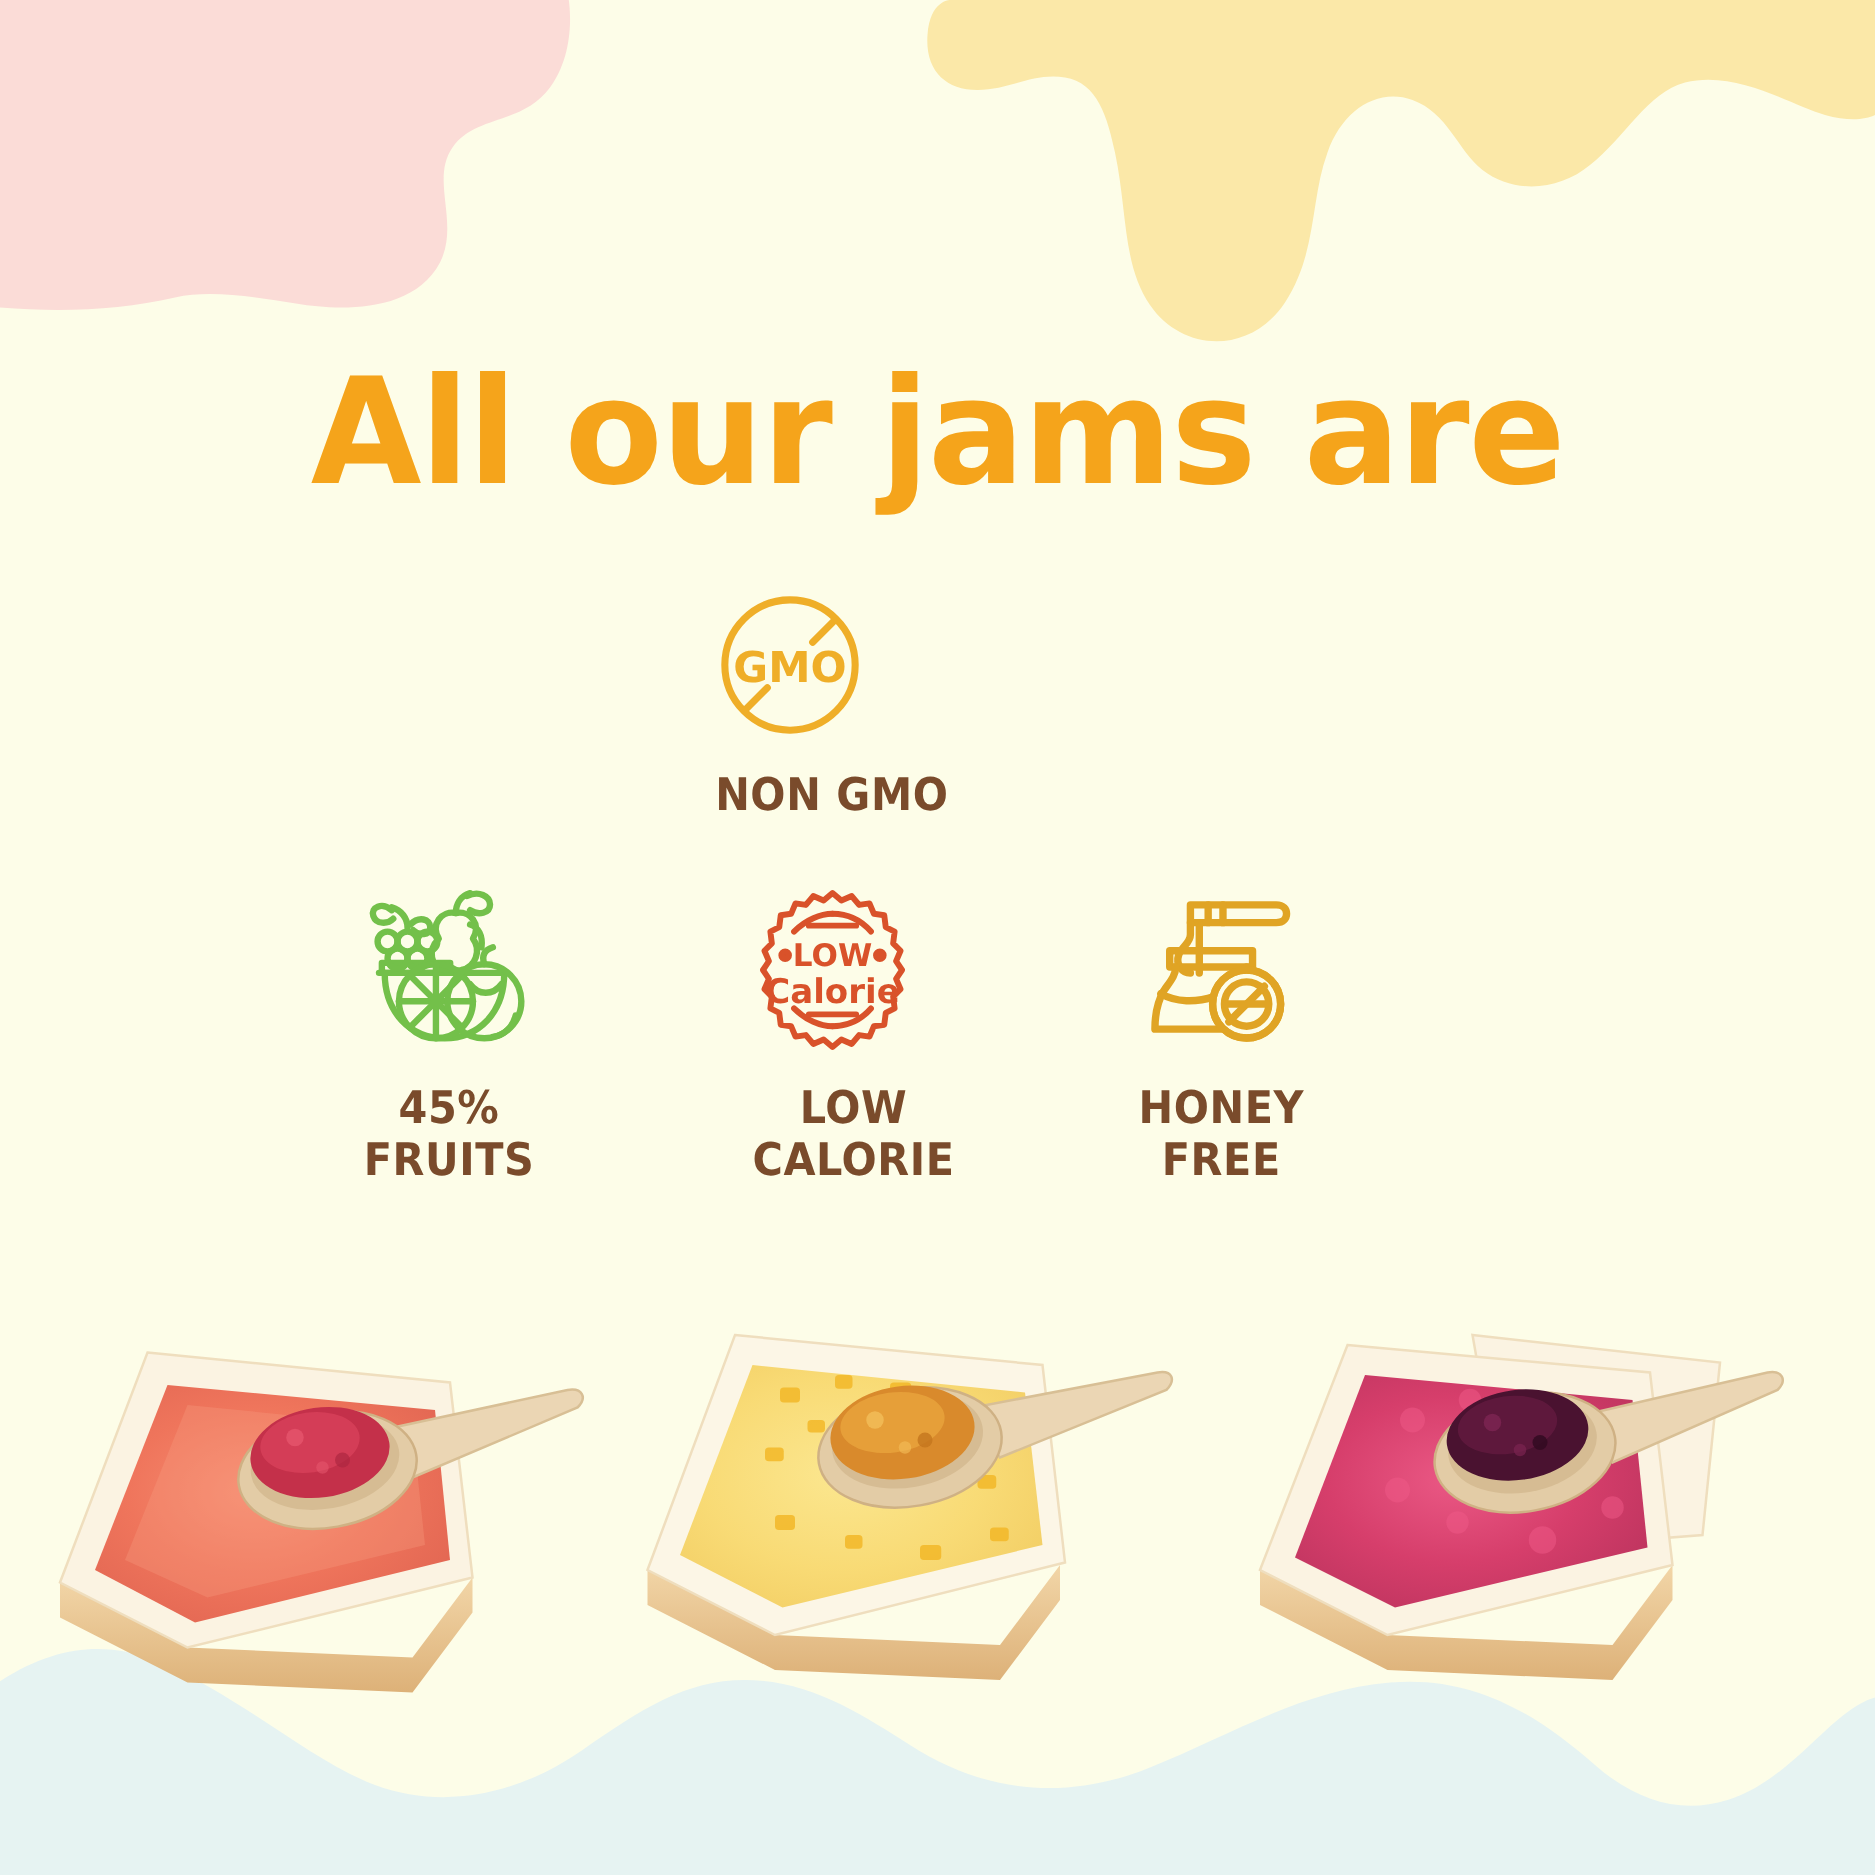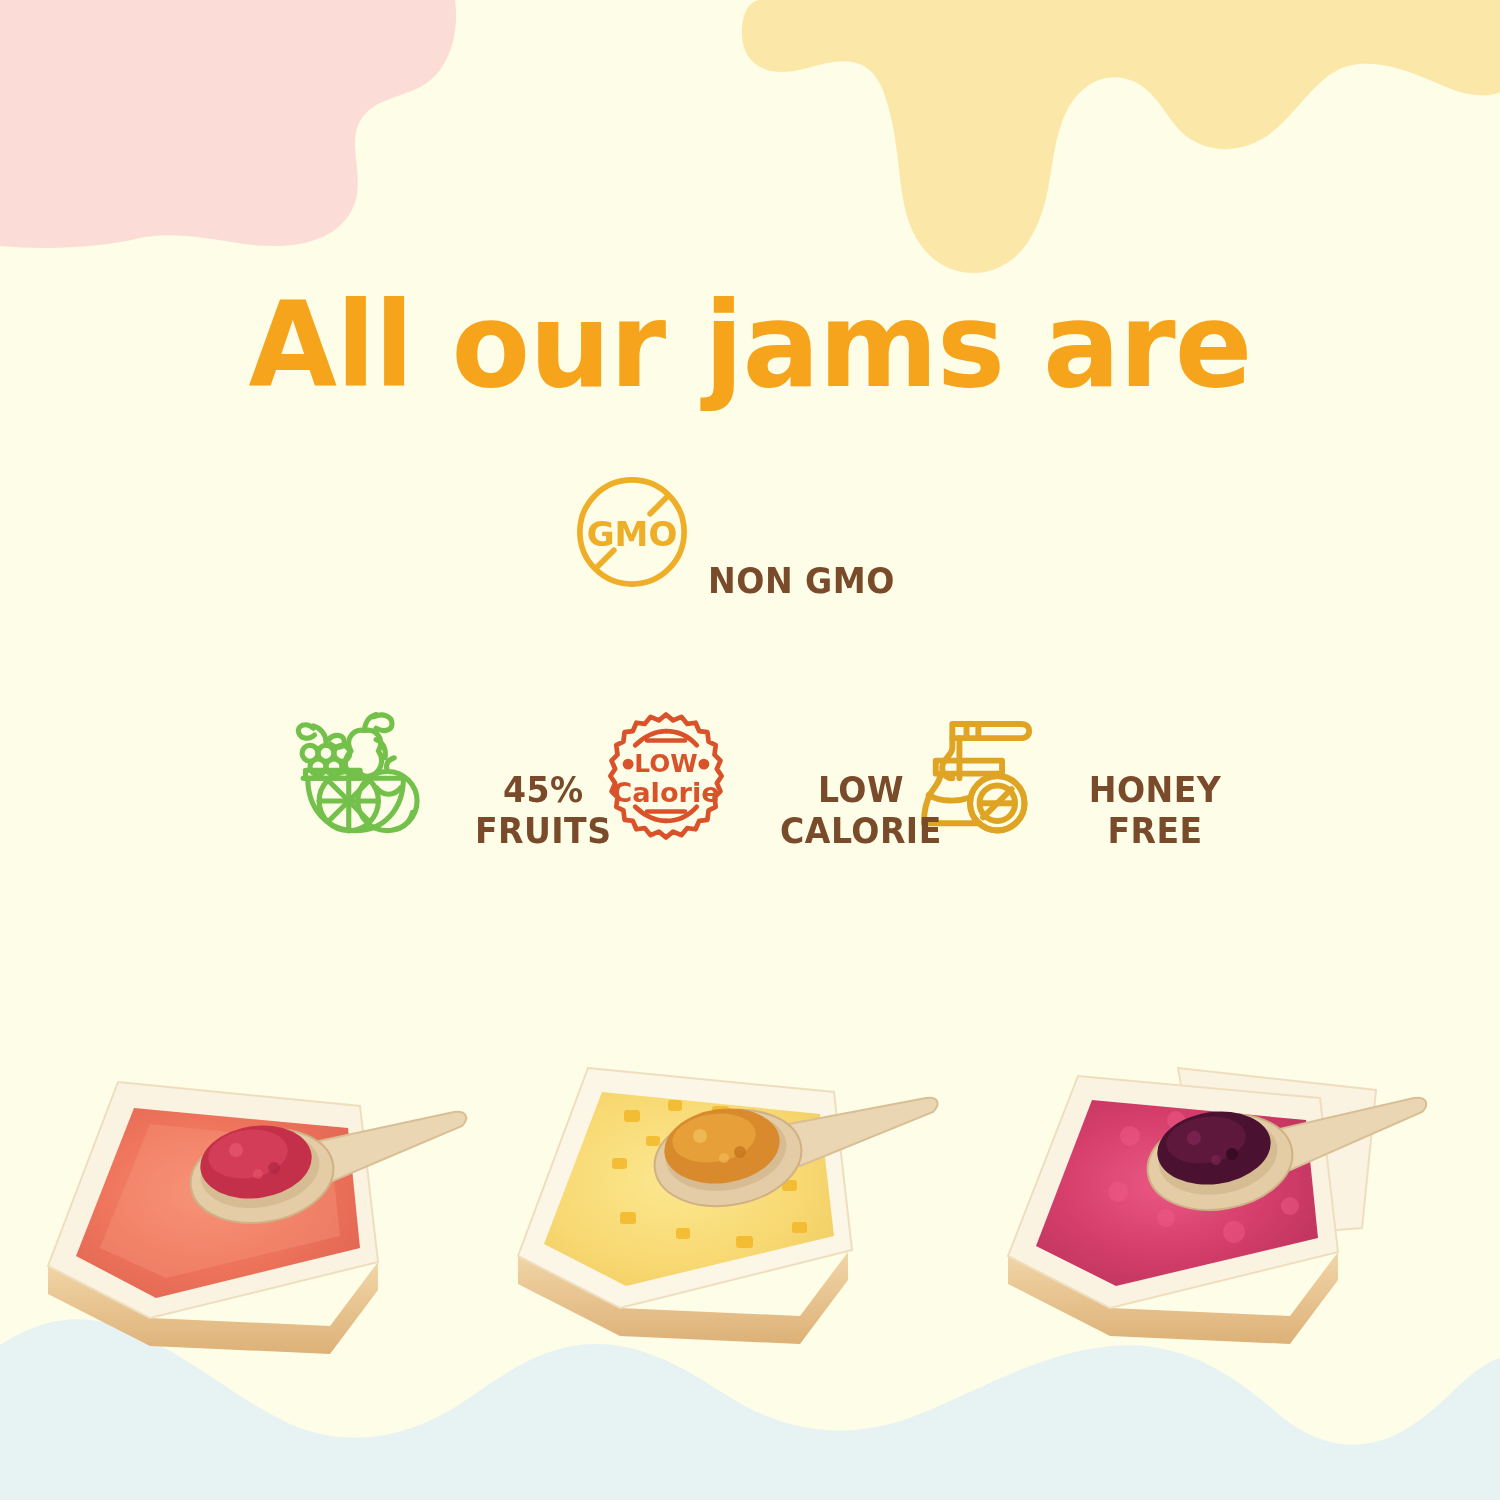--- a/index.html
+++ b/index.html
@@ -27,25 +27,25 @@
     white-space:nowrap;
     transform:scaleX(0.97);
   }
 
   
   .grid{position:absolute;display:flex;justify-content:center;align-items:flex-start;}
   .row1{top:462px;left:190px;width:1120px;}
   .row2{top:700px;left:130px;width:1240px;}
 
   .feature{
-    display:flex;flex-direction:row;align-items:flex-end;
+    display:flex;flex-direction:column;align-items:flex-start;
     flex:1 1 0;
   }
   .row1 .feature{max-width:373px;}
-  .row2 .feature{max-width:310px;gap:36px;}
+  .row2 .feature{max-width:310px;}
 
   .icon-wrap{
     display:flex;align-items:center;justify-content:center;
     height:150px;
   }
   .row1 .icon-wrap{height:140px;}
   .row2 .icon-wrap{height:152px;}
 
   .feature-label{
     margin-top:14px;

